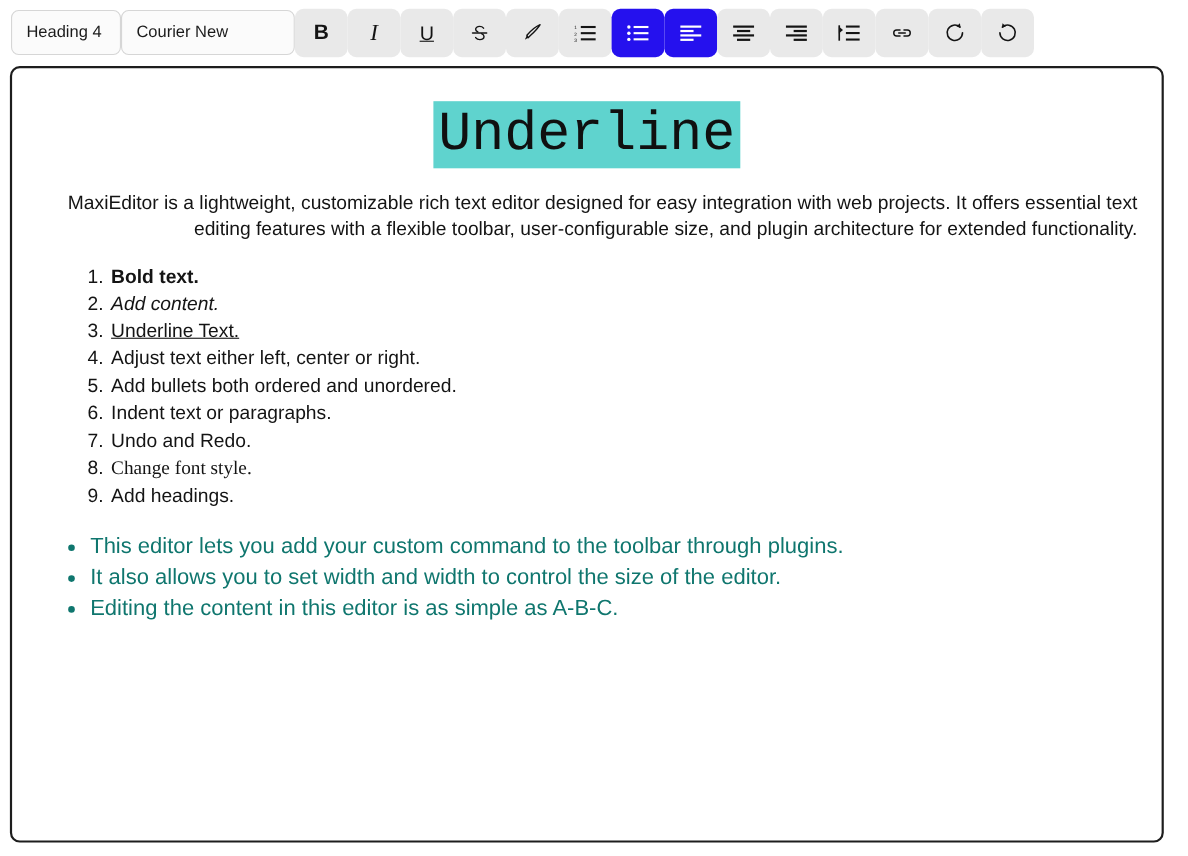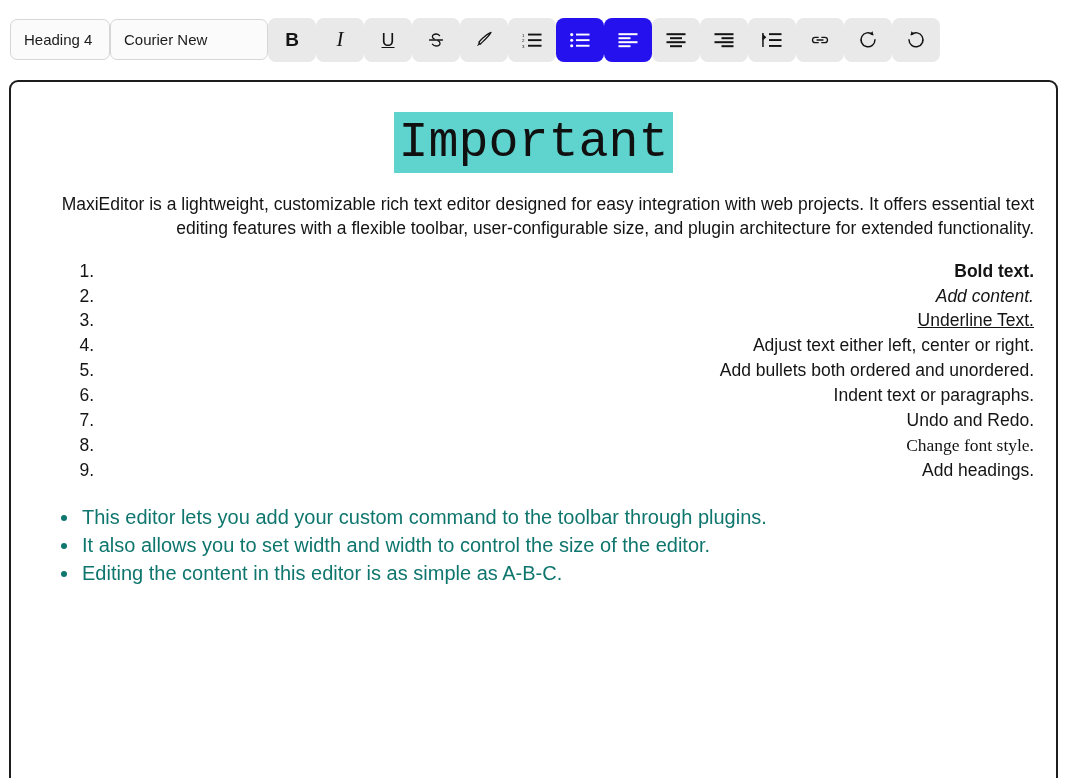--- a/index.html
+++ b/index.html
@@ -15,21 +15,21 @@
     overflow: hidden;
   }
 
   
   #toolbar {
     display: flex;
     align-items: center;
     gap: 0;
     padding: 8px 10px 9px 10px;
     box-sizing: border-box;
-    height: 80px;
+    height: 60px;
     background: #ffffff;
   }
 
   .tb-select {
     height: 41px;
     box-sizing: border-box;
     background: #fbfbfb;
     border: 1px solid #d6d6d6;
     border-radius: 7px;
     font-family: "Liberation Sans", sans-serif;
@@ -128,21 +128,20 @@
     vertical-align: -2px;
   }
   .doc-h2 .emoji + .emoji { margin-left: 9px; }
 
   ol.doc-ol {
     margin: 19px 0 0 0;
     padding-left: 66px;
     font-size: 17.5px;
     line-height: 1.42;
     color: #141414;
-    text-align: right;
   }
   ol.doc-ol li { margin: 0; padding-left: 2px; }
 
   ul.doc-ul {
     margin: 21px 0 16px 0;
     padding-left: 47px;
     font-size: 20px;
     line-height: 1.4;
     color: #0f766e;
   }
@@ -267,21 +266,21 @@
       <path d="M4.0 10.8 a7.0 7.0 0 1 0 2.3 -5.2" fill="none" stroke="#141414" stroke-width="1.45" stroke-linecap="round"></path>
       <path d="M6.4 2.2 L5.7 6.2 L9.5 5.0 Z" fill="#141414"></path>
     </svg>
   </button>
 
 </div>
 
 <div id="editor-frame">
   <div id="editor-content">
 
-    <h1 class="doc-title"><span class="hl">Important</span></h1>
+    <h1 class="doc-title"><span class="hl">Underline</span></h1>
 
     <p class="doc-para">MaxiEditor is a lightweight, customizable rich text editor designed for easy integration with web projects. It offers essential text editing features with a flexible toolbar, user-configurable size, and plugin architecture for extended functionality.</p>
 
 
     <ol class="doc-ol">
       <li><span class="t-bold">Bold text.</span></li>
       <li><span class="t-italic">Add content.</span></li>
       <li><span class="t-underline">Underline Text.</span></li>
       <li><span>Adjust text either left, center or right.</span></li>
       <li><span>Add bullets both ordered and unordered.</span></li>

